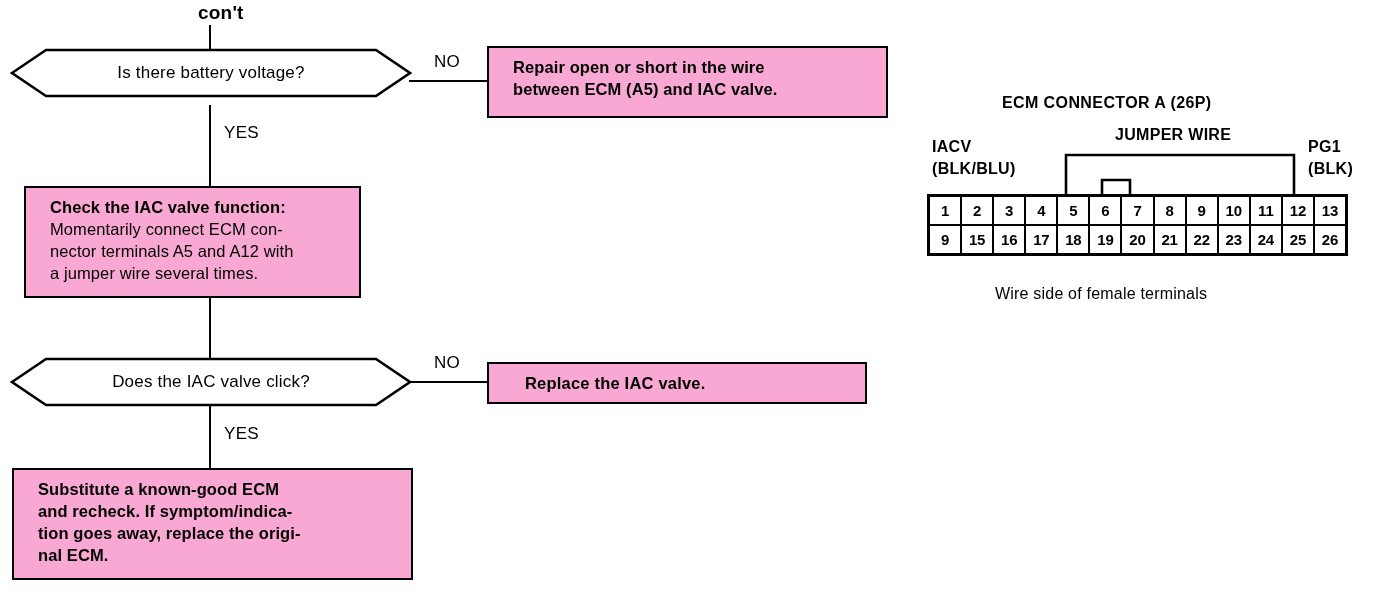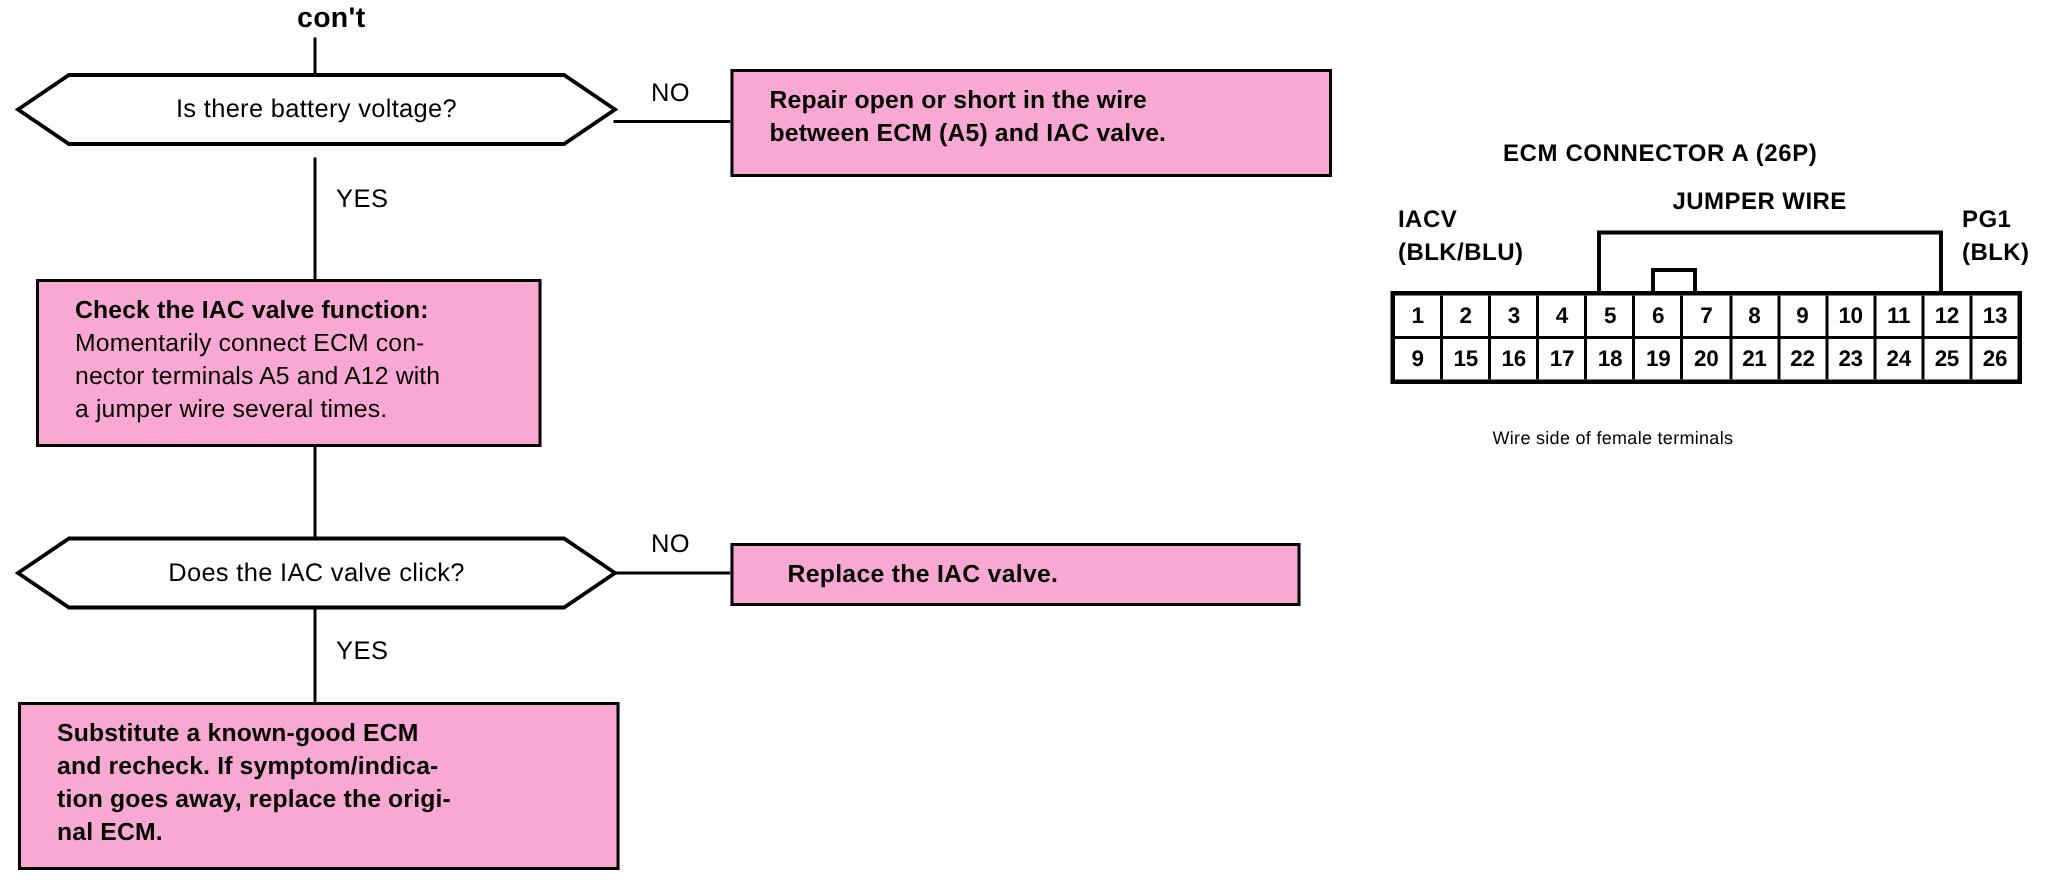--- a/index.html
+++ b/index.html
@@ -99,21 +99,21 @@
     white-space: nowrap;
   }
   .conn-sublabel {
     font-size: 16px;
     font-weight: bold;
     letter-spacing: 0.3px;
     white-space: nowrap;
     line-height: 1.35;
   }
   .conn-caption {
-    font-size: 12px;
+    font-size: 16px;
     font-weight: normal;
     letter-spacing: 0.2px;
     white-space: nowrap;
   }
   .pin-grid {
     position: absolute;
     border: 3px solid #000;
     background: #fff;
     box-sizing: border-box;
     display: flex;

